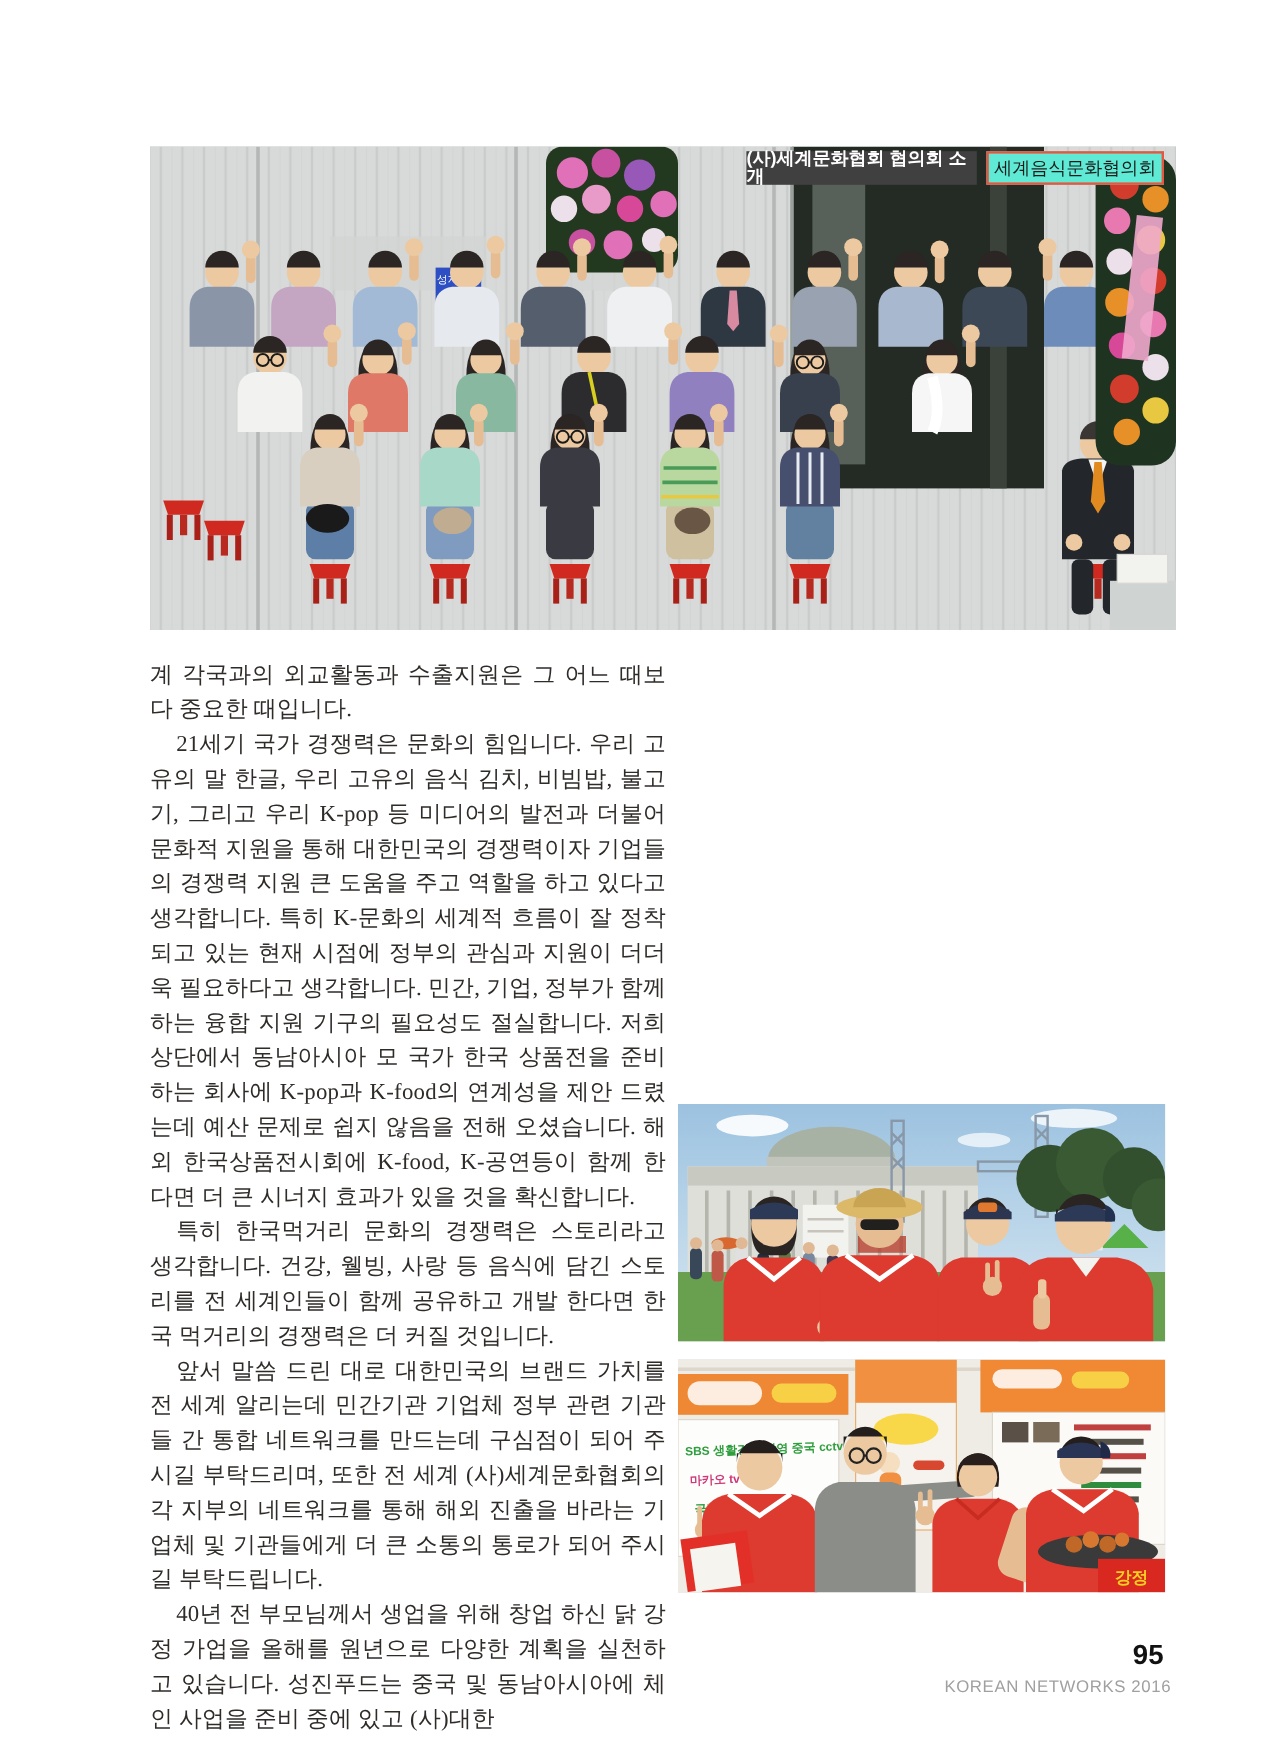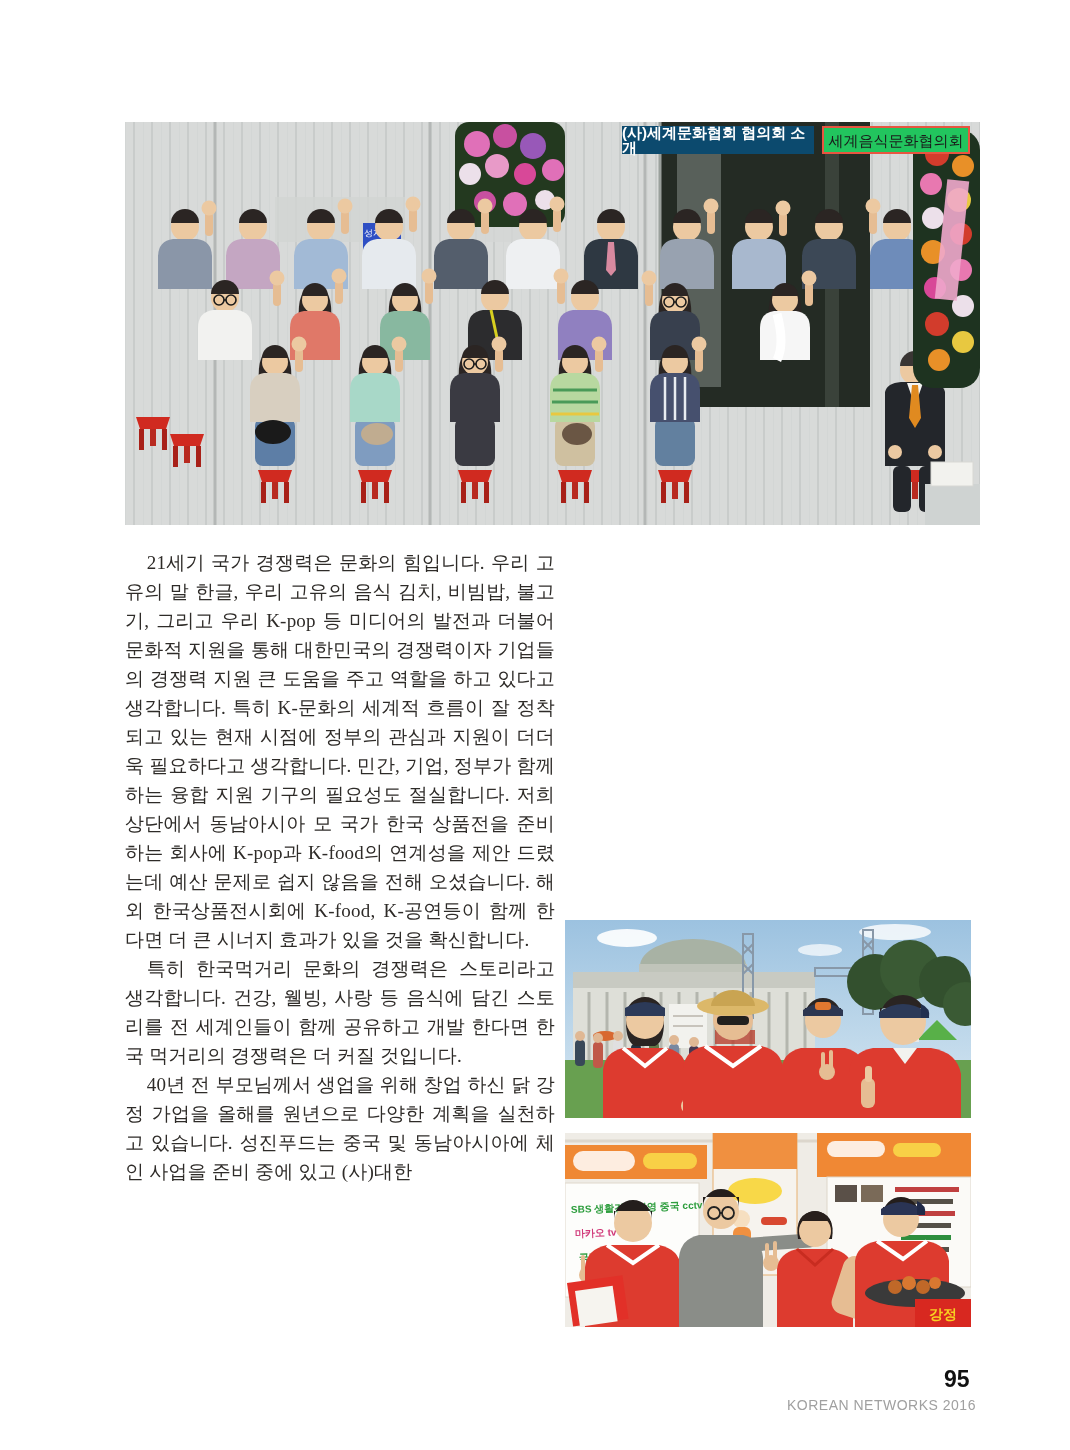--- a/index.html
+++ b/index.html
@@ -8,22 +8,22 @@
   .abs{position:absolute;}
   
   .photo{position:absolute;overflow:hidden;background:#cfd3d2;}
   .photo svg{display:block;}
   .photo-main{left:125px;top:122px;width:855px;height:403px;}
   .photo-event{left:565px;top:920px;width:406px;height:198px;}
   .photo-booth{left:565px;top:1133px;width:406px;height:194px;}
   
   .tag{position:absolute;display:flex;align-items:center;justify-content:center;
        font-family:"Liberation Sans","DejaVu Sans",sans-serif;font-size:15px;line-height:1;}
-  .tag-red{left:622px;top:126px;width:192px;height:28px;background:#0c4a6e;color:#ffffff;font-weight:bold;}
-  .tag-white{left:822px;top:126px;width:148px;height:28px;background:#22c55e;color:#1a1a1a;
+  .tag-red{left:622px;top:126px;width:192px;height:28px;background:#404040;color:#ffffff;font-weight:bold;}
+  .tag-white{left:822px;top:126px;width:148px;height:28px;background:#5eead4;color:#1a1a1a;
              border:2px solid #e85540;box-sizing:border-box;}
   
   .col{position:absolute;width:430px;font-size:19px;line-height:29px;
        text-align:justify;word-break:break-all;letter-spacing:0.2px;}
   .col-left{left:125px;top:548px;}
   .col-right{left:565px;top:548px;}
   .col p{margin:0;}
   .col p.ind{text-indent:1.15em;}
   
   .footer-pub{left:787px;top:1377px;font-family:"Liberation Sans","DejaVu Sans",sans-serif;
@@ -229,22 +229,24 @@
   </div>
 
   <div class="tag tag-red">
     <span>(사)세계문화협회 협의회 소개</span>
   </div>
   <div class="tag tag-white">
     <span>세계음식문화협의회</span>
   </div>
 
   <div class="col col-left">
+    <p>계 각국과의 외교활동과 수출지원은 그 어느 때보다 중요한 때입니다.</p>
     <p class="ind">21세기 국가 경쟁력은 문화의 힘입니다. 우리 고유의 말 한글, 우리 고유의 음식 김치, 비빔밥, 불고기, 그리고 우리 K-pop 등 미디어의 발전과 더불어 문화적 지원을 통해 대한민국의 경쟁력이자 기업들의 경쟁력 지원 큰 도움을 주고 역할을 하고 있다고 생각합니다. 특히 K-문화의 세계적 흐름이 잘 정착 되고 있는 현재 시점에 정부의 관심과 지원이 더더욱 필요하다고 생각합니다. 민간, 기업, 정부가 함께 하는 융합 지원 기구의 필요성도 절실합니다. 저희 상단에서 동남아시아 모 국가 한국 상품전을 준비 하는 회사에 K-pop과 K-food의 연계성을 제안 드렸는데 예산 문제로 쉽지 않음을 전해 오셨습니다. 해외 한국상품전시회에 K-food, K-공연등이 함께 한다면 더 큰 시너지 효과가 있을 것을 확신합니다.</p>
     <p class="ind">특히 한국먹거리 문화의 경쟁력은 스토리라고 생각합니다.  건강, 웰빙, 사랑 등 음식에 담긴 스토리를 전 세계인들이 함께 공유하고 개발 한다면 한국 먹거리의 경쟁력은 더 커질 것입니다.</p>
+    <p class="ind">앞서 말씀 드린 대로 대한민국의 브랜드 가치를 전 세계 알리는데 민간기관 기업체 정부 관련 기관들 간 통합 네트워크를 만드는데 구심점이 되어 주시길 부탁드리며, 또한 전 세계 (사)세계문화협회의 각 지부의 네트워크를 통해 해외 진출을 바라는 기업체 및 기관들에게 더 큰 소통의 통로가 되어 주시길 부탁드립니다.</p>
     <p class="ind">40년 전 부모님께서 생업을 위해 창업 하신 닭 강정 가업을 올해를 원년으로 다양한 계획을 실천하고 있습니다. 성진푸드는 중국 및 동남아시아에 체인 사업을 준비 중에 있고 (사)대한</p>
   </div>
   <div class="col col-right">
   </div>
 
   <div class="photo photo-event">
     <svg width="406" height="198" viewBox="0 0 406 198">
       <defs>
         <linearGradient id="sky" x1="0" y1="0" x2="0" y2="1">
           <stop offset="0" stop-color="#9cc2e0"></stop>

